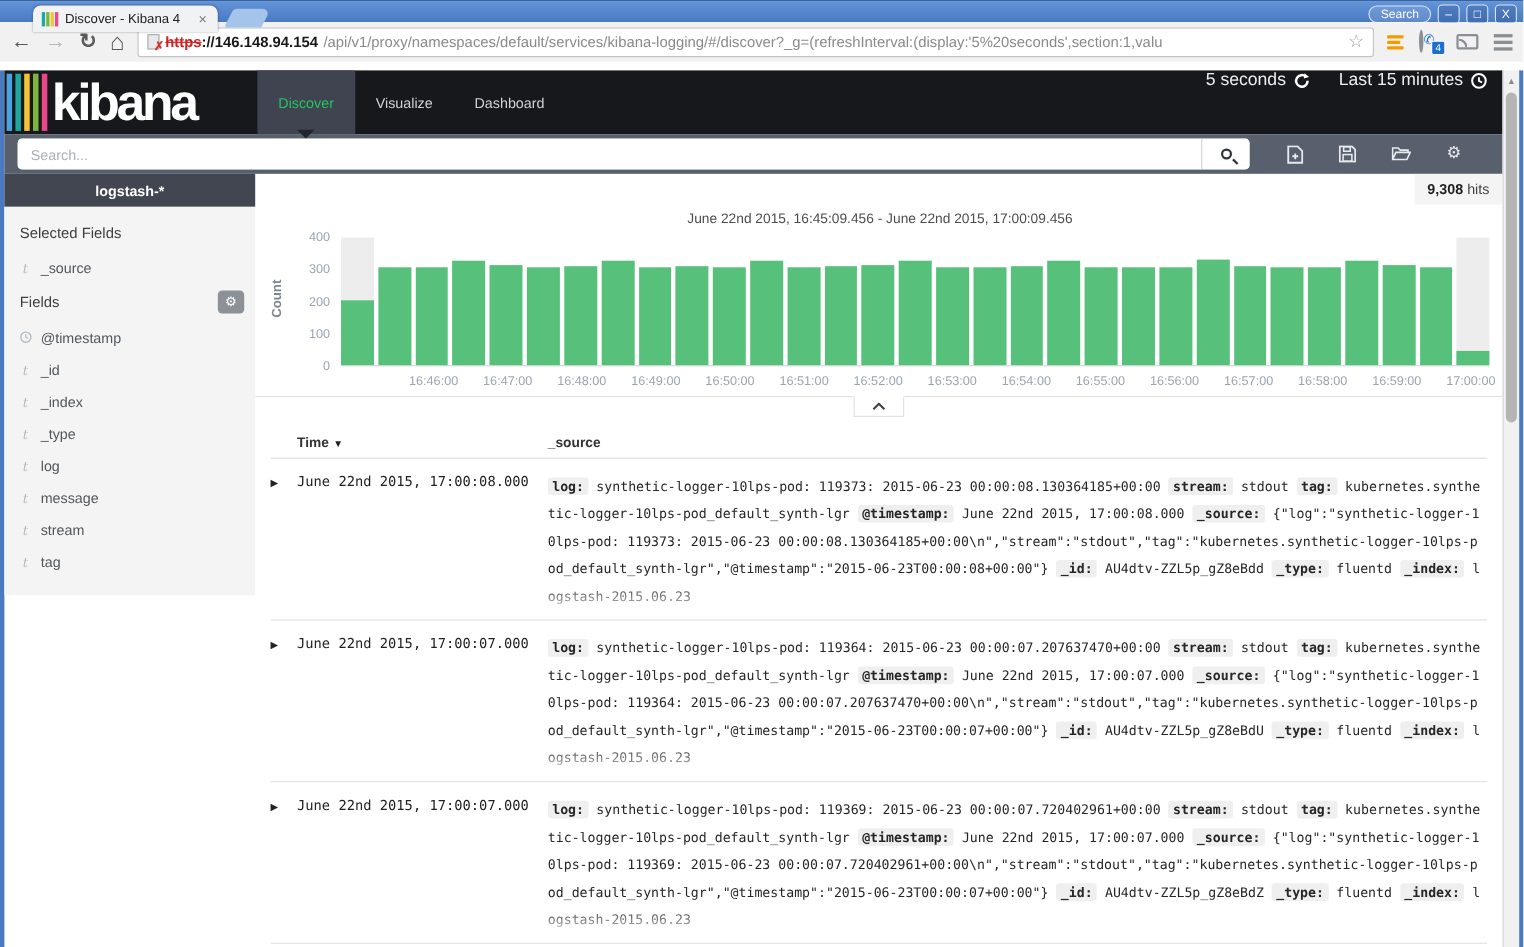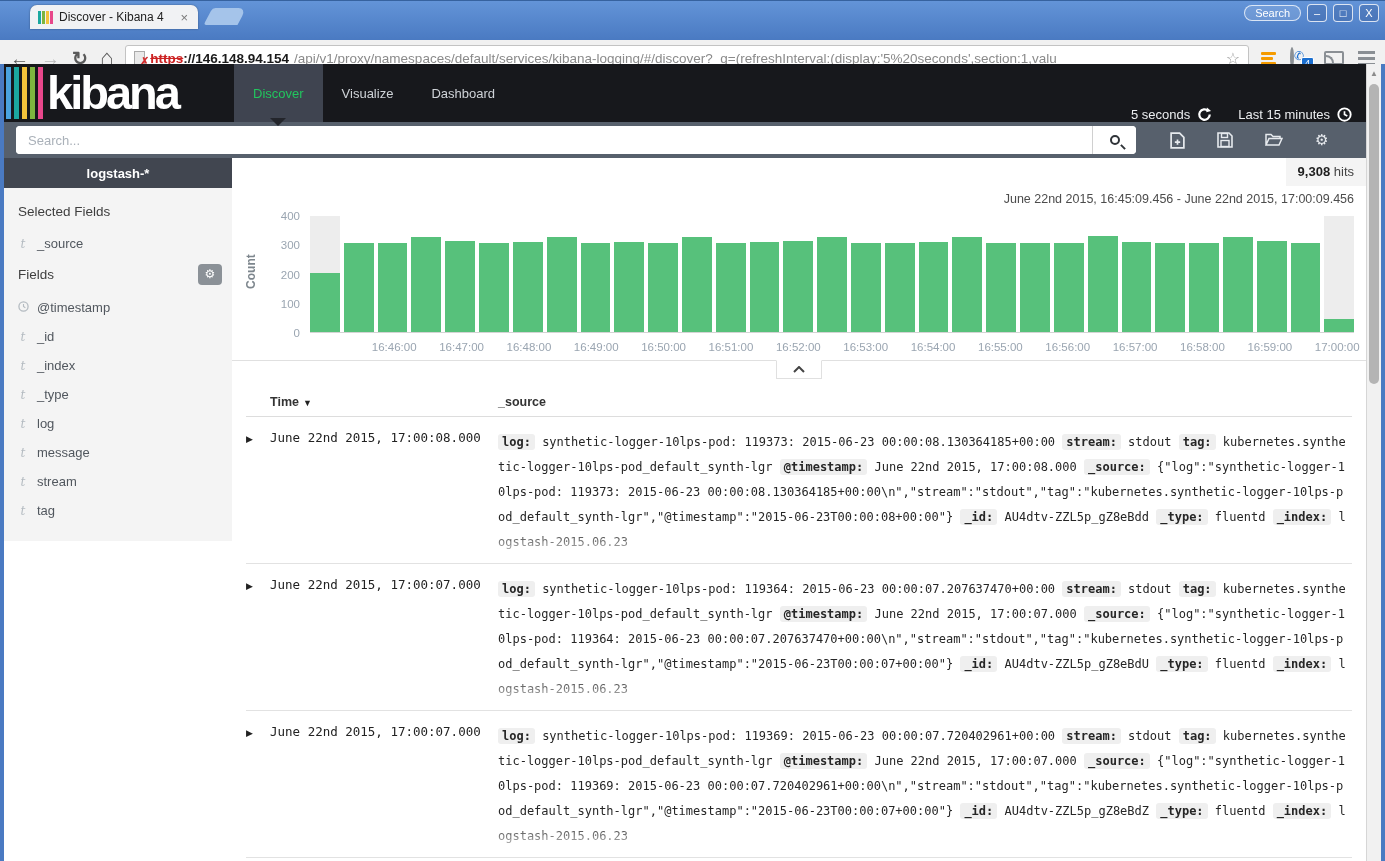--- a/index.html
+++ b/index.html
@@ -1,20 +1,20 @@
 <!DOCTYPE html>
 <html><head>
 <meta charset="utf-8">
 <style>
   * { margin:0; padding:0; box-sizing:border-box; }
   html,body { width:1385px; height:861px; overflow:hidden; }
   body { font-family:"Liberation Sans", sans-serif; background:#fff; position:relative; }
 
   
-  .titlebar { height:40px; background:linear-gradient(#6394d8,#4a7ac2); position:relative; border-top:1px solid #36629f; }
+  .titlebar { height:20px; background:linear-gradient(#6394d8,#4a7ac2); position:relative; border-top:1px solid #36629f; }
   .tab { position:absolute; left:30px; top:4px; width:168px; height:24px; background:#f1f2f4;
          border-radius:7px 7px 0 0; display:flex; align-items:center; padding:0 8px; gap:6px;
          font-size:12px; color:#222; box-shadow:0 0 2px rgba(0,0,0,.4); }
   .favicon { display:flex; gap:1px; height:13px; }
   .favicon i { width:3px; height:100%; display:block; }
   .tab-title { flex:1; white-space:nowrap; overflow:hidden; }
   .tab-close { color:#7a7a7a; font-size:13px; padding:0 2px; }
   .newtab-stub { position:absolute; left:208px; top:7px; width:34px; height:17px; background:#a5c4ea;
                  transform:skewX(-28deg); border-radius:3px 8px 0 3px; }
   .win-right { position:absolute; right:6px; top:3px; display:flex; gap:6px; align-items:center; }
@@ -62,21 +62,21 @@
   .navbar { height:58px; background:#17181c; display:flex; align-items:stretch; color:#d5d8dc; margin-right:15px; }
   .logo { display:flex; align-items:center; padding-left:2px; width:230px; flex:none; }
   .logo-stripes { display:flex; gap:3px; height:52px; margin-right:4px; }
   .logo-stripes i { width:5px; height:100%; display:block; }
   .logo-text { color:#fff; font-size:47px; font-weight:bold; letter-spacing:-3px; line-height:50px; }
   .nav-items { display:flex; align-items:stretch; }
   .nav-item { padding:0 19px; display:flex; align-items:center; font-size:13px; color:#cfd3d8; position:relative; }
   .nav-item.active { background:#3f4450; color:#22c55e; }
   .nav-item.active::after { content:""; position:absolute; left:50%; bottom:-12px; margin-left:-8px;
       border:8px solid transparent; border-top-color:#23252b; z-index:30; }
-  .nav-right { margin-left:auto; display:flex; align-items:flex-end; gap:26px; padding-right:14px; font-size:13px; color:#eceef0; }
+  .nav-right { margin-left:auto; display:flex; align-items:flex-start; gap:26px; padding-right:14px; font-size:16px; color:#eceef0; }
   .nav-right .ctl { display:flex; align-items:center; gap:7px; }
 
   
   .searchrow { height:36px; background:#57606c; display:flex; align-items:center; padding:0 12px; margin-right:15px; }
   .search-wrap { flex:1; height:28px; background:#fff; border-radius:4px; display:flex; overflow:hidden; max-width:1120px; }
   .search-input { flex:1; border:none; outline:none; padding:0 12px; font-size:13px; color:#333; font-family:"Liberation Sans",sans-serif; }
   .search-input::placeholder { color:#aab1b9; }
   .search-btn { width:44px; background:#fff; border-left:1px solid #d0d0d0; display:grid; place-items:center; }
   .mag { width:10px; height:10px; border:2px solid #2f3338; border-radius:50%; position:relative; }
   .mag::after { content:""; position:absolute; width:6px; height:2px; background:#2f3338;
@@ -100,21 +100,21 @@
                 font-style:italic; font-size:12px; flex:none; }
   .field-name { font-size:13px; color:#51575e; }
 
   .content { flex:1; overflow:hidden; }
   .hits-row { display:flex; justify-content:flex-end; }
   .hits-chip { background:#f4f4f4; padding:6px 12px 7px; font-size:13px; color:#444; }
   .hits-chip b { color:#1f1f1f; }
 
   
   .chart-wrap { margin:0 12px 0 14px; }
-  .chart-title { text-align:right; font-size:12.5px; color:#4c4c4c; margin:6px 0 10px; }
+  .chart-title { text-align:center; font-size:12.5px; color:#4c4c4c; margin:6px 0 10px; }
   .chart { display:flex; }
   .yaxis { width:64px; position:relative; flex:none; }
   .ylabel { position:absolute; left:-12px; top:50%; transform:rotate(-90deg) translateX(30%); transform-origin:center;
             font-size:12px; font-weight:bold; color:#7d868d; }
   .ytick { position:absolute; right:10px; transform:translateY(-50%); font-size:11.5px; color:#9aa5b1; }
   .plot { flex:1; height:117px; position:relative; border-bottom:1px solid #d4d4d4;
           display:flex; align-items:flex-end; gap:4px; }
   .slot { flex:1; height:100%; position:relative; display:flex; align-items:flex-end; }
   .band { position:absolute; inset:0; background:#ededed; }
   .bar { position:relative; width:100%; background:#57c17b; }

